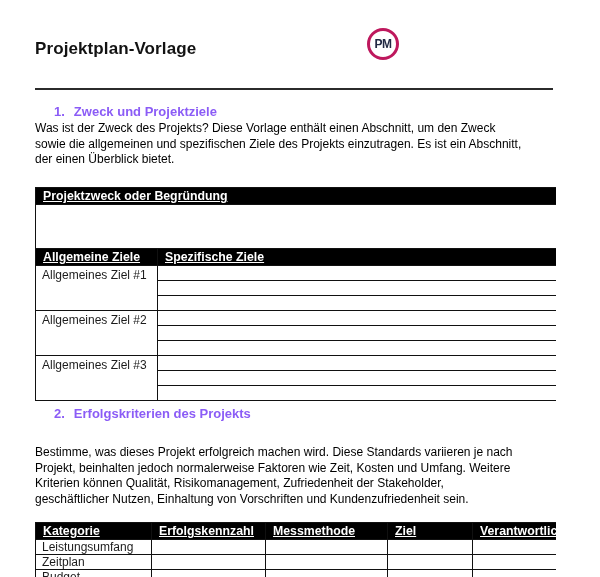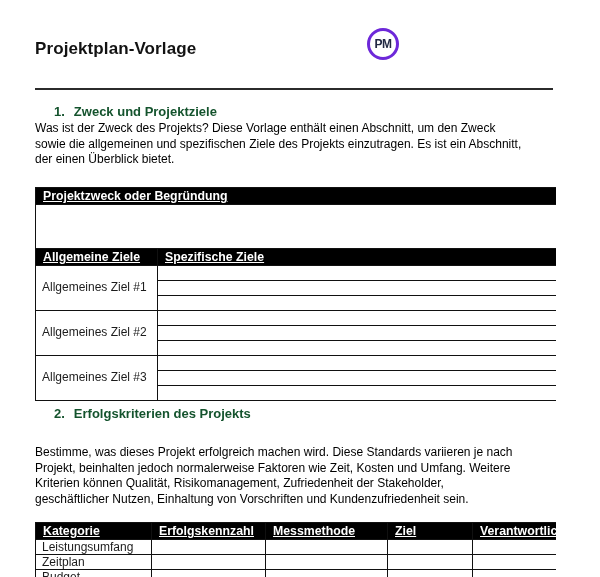--- a/index.html
+++ b/index.html
@@ -8,48 +8,48 @@
     width:600px; height:577px;
     font-family:"Liberation Sans","DejaVu Sans",sans-serif;
     color:#1c1c1c;
   }
   .page { position:relative; width:556px; height:577px; background:#fff; overflow:hidden; }
 
   
   .doc-title { position:absolute; left:35px; top:39px; font-size:17px; font-weight:700; color:#121212; letter-spacing:.1px; }
   .logo { position:absolute; left:367px; top:28px; display:flex; align-items:center; gap:9px; }
   .logo-circle {
-    width:32px; height:32px; border:3px solid #6d28d9; border-radius:50%;
+    width:32px; height:32px; border:3px solid #be185d; border-radius:50%;
     display:flex; align-items:center; justify-content:center;
     font-size:12px; font-weight:700; color:#222943; letter-spacing:-.5px;
   }
   .logo-text { font-size:15px; font-weight:700; color:#222943; letter-spacing:-.2px; }
   .rule { position:absolute; left:35px; top:88px; width:518px; height:2px; background:#2b2b2b; }
 
   
-  .sec-head { position:absolute; left:35px; font-size:13px; font-weight:700; color:#14532d; }
+  .sec-head { position:absolute; left:35px; font-size:13px; font-weight:700; color:#8b5cf6; }
   .sec-head .num { display:inline-block; margin-left:19px; }
   .sec-head .txt { margin-left:9px; }
   #sec1-head { top:104px; }
   #sec2-head { top:406px; }
   .body-text { position:absolute; left:35px; font-size:12px; color:#000000; }
   .body-text .line { height:15.5px; line-height:15.5px; white-space:nowrap; }
   #para1 { top:121px; }
   #para2 { top:445px; }
 
   
   table { position:absolute; left:35px; border-collapse:collapse; table-layout:fixed; background:#fff; }
   th, td { border:1px solid #111; font-size:12px; padding:0 6px; overflow:hidden; }
   tr.hdr th { background:#000; color:#fff; text-align:left; font-weight:700; padding:1px 7px; font-size:12.3px;text-decoration:underline; }
 
   #table1 { top:187px; width:546px; }
   #table1 tr.hdr-top th { height:15px; }
   #table1 tr.purpose td { height:44px; }
   #table1 tr.hdr-cols th { height:16px; }
-  #table1 td.goal { vertical-align:top; padding-top:14px; font-size:12px; }
+  #table1 td.goal { vertical-align:top; padding-top:2px; font-size:12px; }
   #table1 tr.sub td { height:15px; }
 
   #table2 { top:522px; width:546px; }
   #table2 tr.hdr th { height:16px; }
   #table2 td { height:15px; }
 </style>
 </head>
 <body>
 
 <div class="page">

